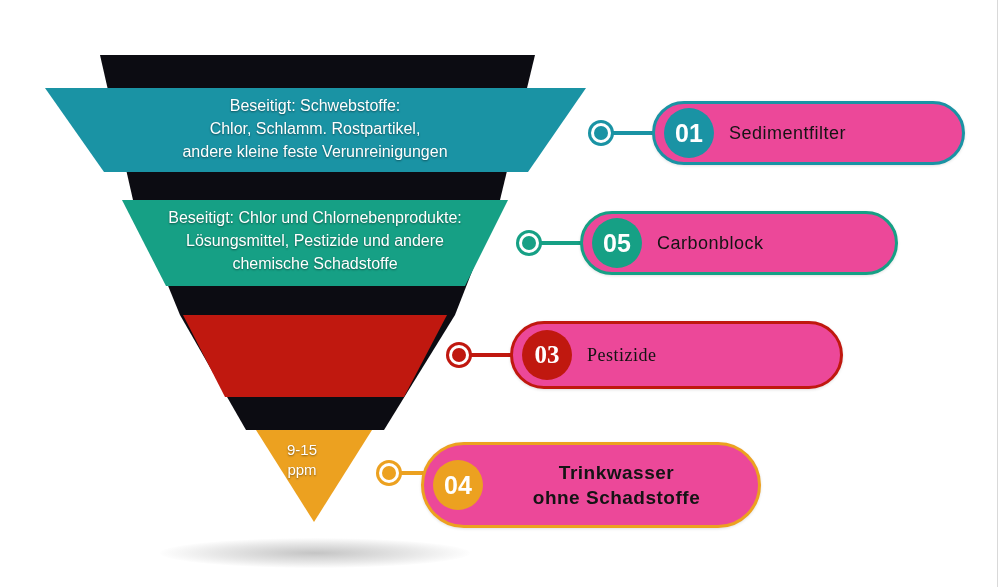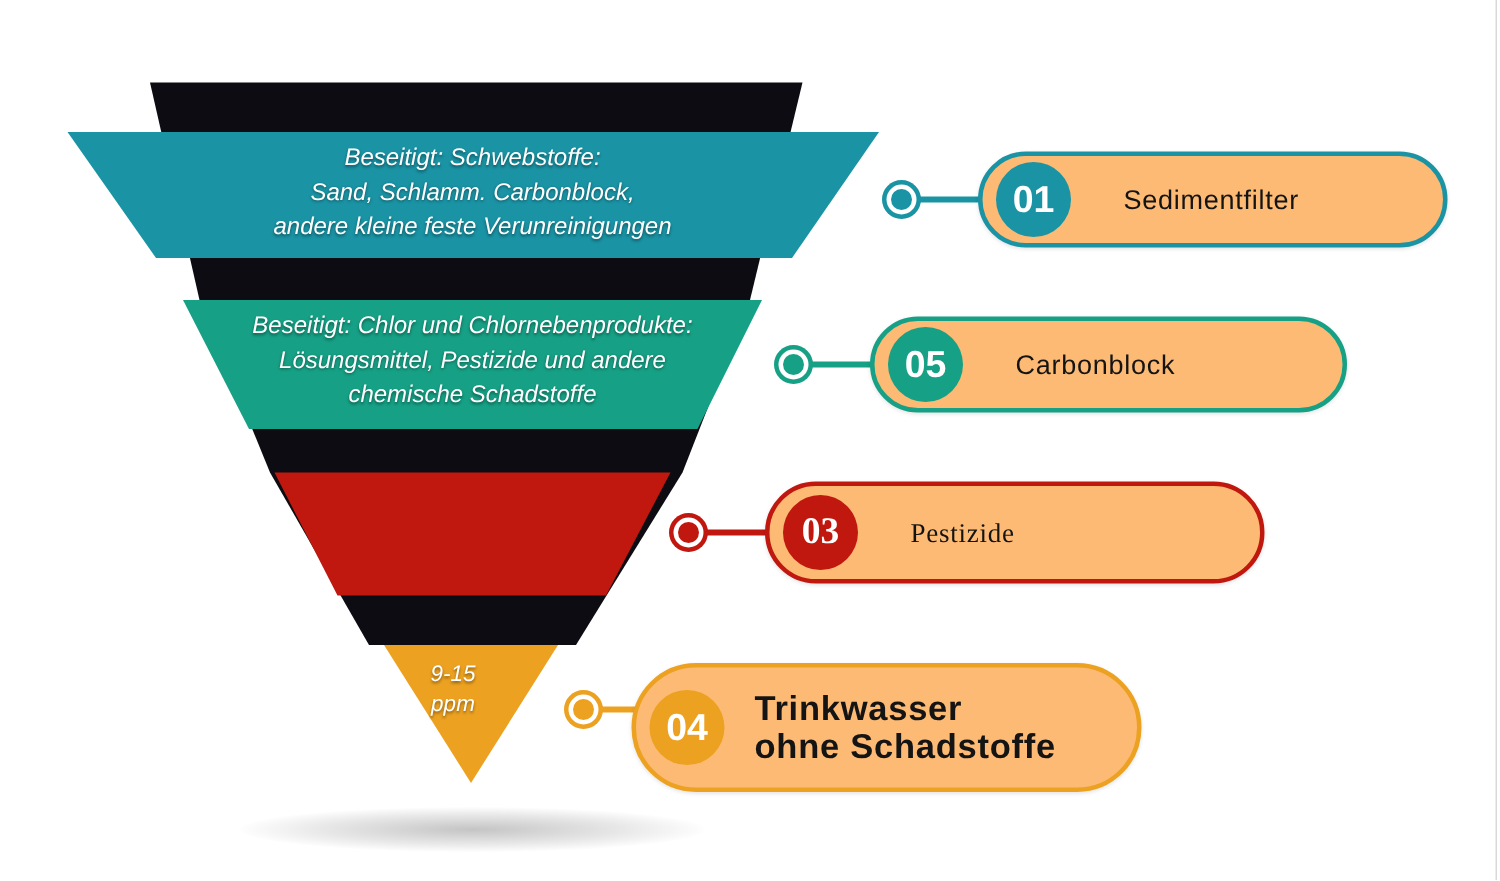--- a/index.html
+++ b/index.html
@@ -12,44 +12,42 @@
   
   .s1 { --c:#1a93a4; }
   .s2 { --c:#16a085; }
   .s3 { --c:#c0180f; }
   .s4 { --c:#eca120; }
 
   .band-text {
     position:absolute; color:#ffffff; text-align:center;
     font-size:16px; line-height:23px;
     text-shadow:0 1px 2px rgba(0,0,0,0.45);
-    font-style:italic;
   }
   .band-text.small { font-size:15px; line-height:20px; }
 
   .pill {
-    position:absolute; background:#fdba74; border:3px solid var(--c);
+    position:absolute; background:#ec4899; border:3px solid var(--c);
     border-radius:999px; display:flex; align-items:center;
     box-sizing:border-box; padding-left:9px;
     box-shadow:0 1px 3px rgba(0,0,0,0.12);
-    gap:20px;
   }
   .pill .num {
     width:50px; height:50px; border-radius:50%; background:var(--c);
     color:#ffffff; font-weight:bold; font-size:25px;
     display:flex; align-items:center; justify-content:center;
     flex:0 0 auto;
   }
   .pill .label {
     margin-left:15px; color:#141414; font-size:18px; letter-spacing:0.5px;
     white-space:nowrap;
   }
   .pill.pill4 .label {
-    margin-left:0; flex:1 1 auto; text-align:left; white-space:normal;
-    font-weight:bold; font-size:23px; line-height:25px; padding-right:8px;
+    margin-left:0; flex:1 1 auto; text-align:center; white-space:normal;
+    font-weight:bold; font-size:19px; line-height:25px; padding-right:8px;
   }
 
   .connector-line { position:absolute; height:4px; background:var(--c); }
   .connector-dot {
     position:absolute; width:14px; height:14px; border-radius:50%;
     background:var(--c);
     box-shadow:0 0 0 3px #ffffff, 0 0 0 6px var(--c);
   }
 
   .ground-shadow {
@@ -71,21 +69,21 @@
     <polygon points="45,88 586,88 528,172 104,172" fill="#1a93a4"></polygon>
     <polygon points="122,200 508,200 465,286 166,286" fill="#16a085"></polygon>
     <polygon points="183,315 447,315 404,397 225,397" fill="#c0180f"></polygon>
     <polygon points="256,430 372,430 314,522" fill="#eca120"></polygon>
   </svg>
 
   <div class="ground-shadow"></div>
 
   <div class="band-text" style="left:90px; top:94px; width:450px;">
     <div>Beseitigt: Schwebstoffe:</div>
-    <div>Sand, Schlamm. Carbonblock,</div>
+    <div>Chlor, Schlamm. Rostpartikel,</div>
     <div>andere kleine feste Verunreinigungen</div>
   </div>
 
   <div class="band-text" style="left:90px; top:206px; width:450px;">
     <div>Beseitigt: Chlor und Chlornebenprodukte:</div>
     <div>Lösungsmittel, Pestizide und andere</div>
     <div>chemische Schadstoffe</div>
   </div>
 
 

